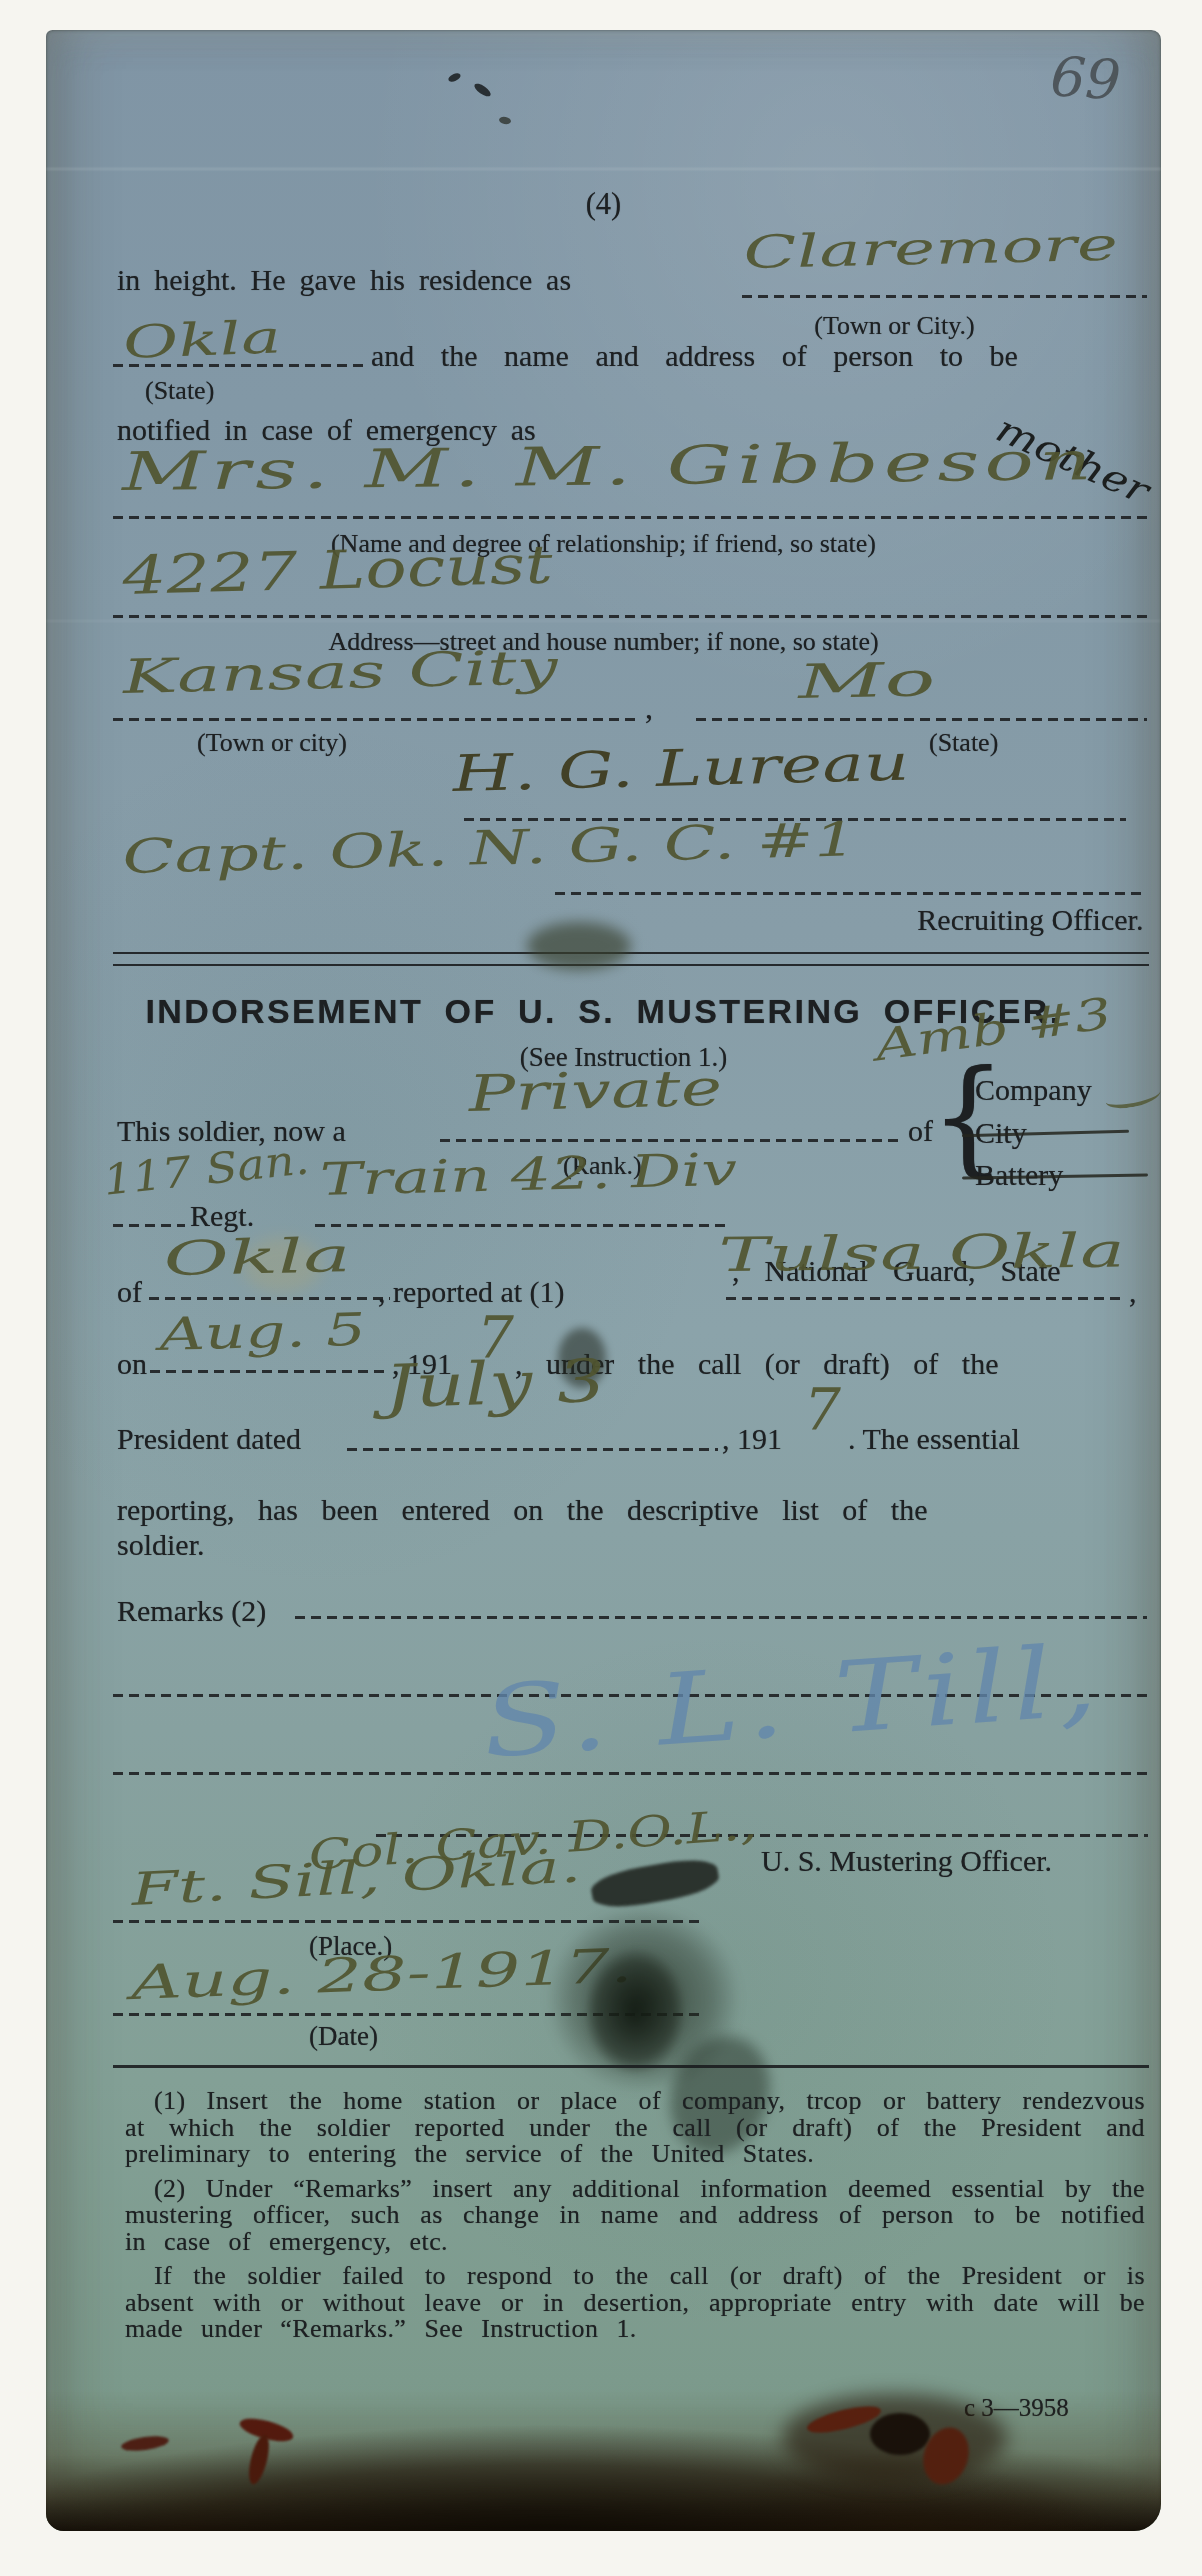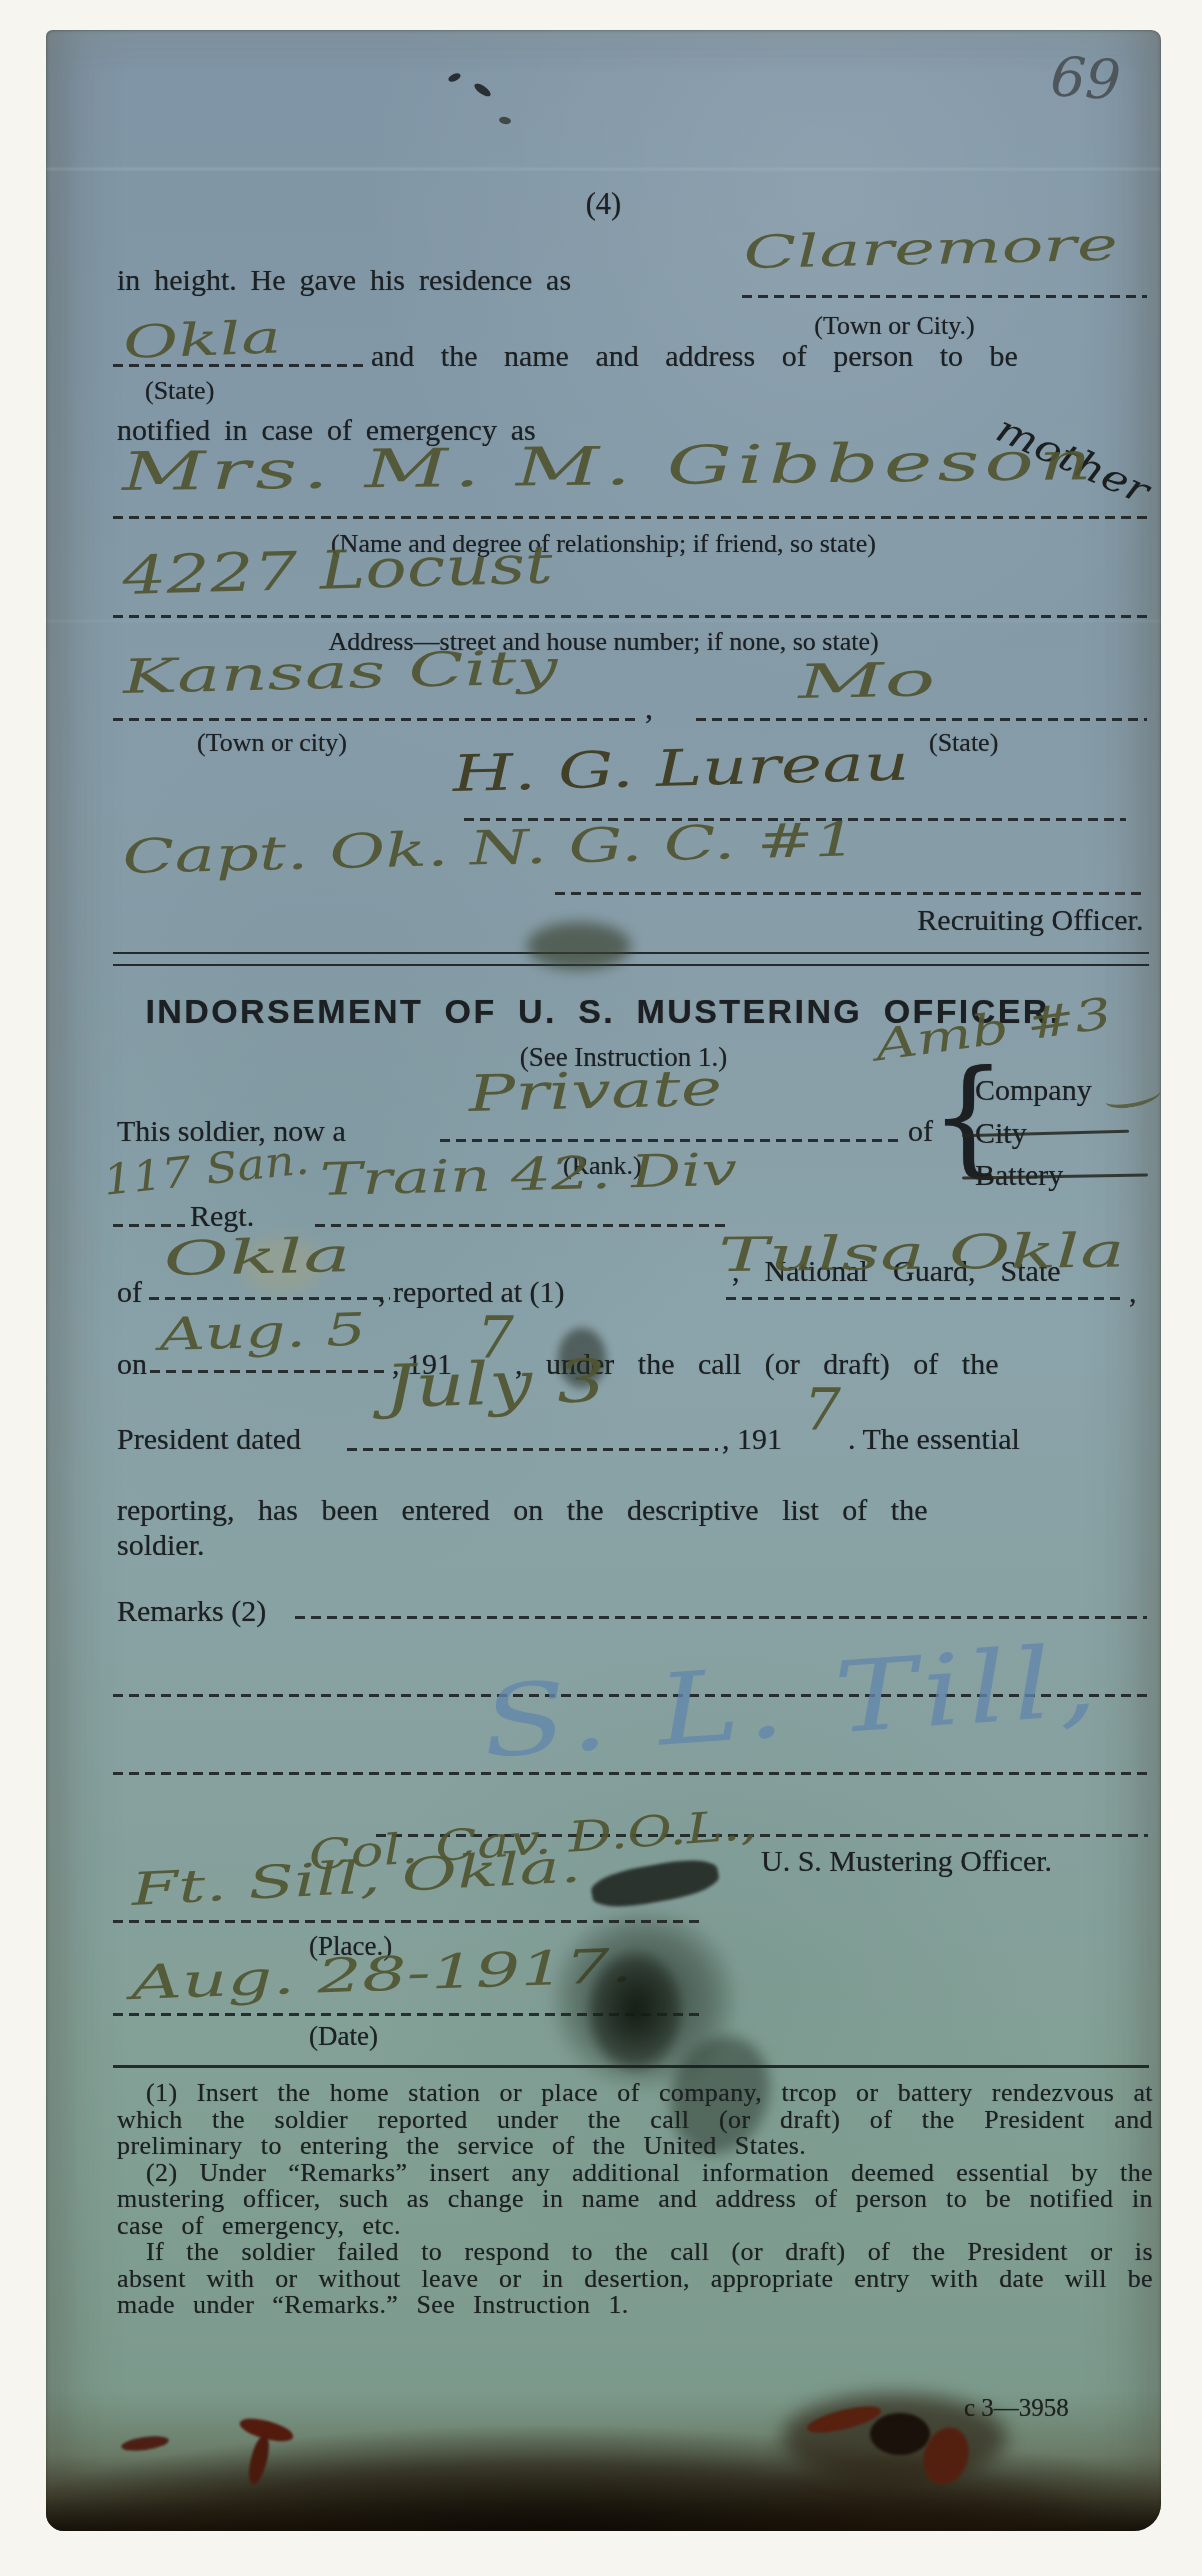--- a/index.html
+++ b/index.html
@@ -31,21 +31,21 @@
         opacity:.88;}
   .rule{position:absolute;height:2.4px;background:#1b1d1f;opacity:.9;}
   .strike{position:absolute;height:3.2px;background:#24261f;opacity:.85;border-radius:1.6px;}
   .blob{position:absolute;border-radius:50%;}
   .center{left:0;width:100%;text-align:center;}
   .heading{font-family:"Liberation Sans",sans-serif;font-weight:700;font-size:34px;
            letter-spacing:2.4px;word-spacing:9.6px;}
   .fnotes{position:absolute;left:71px;top:2050px;width:1036px;color:#1d2022;
           font-size:26px;line-height:26.5px;text-align:justify;word-spacing:11.2px;
           letter-spacing:0.4px;text-shadow:0 0 0.8px rgba(16,18,20,.5);}
-  .fnotes p{margin:0;text-indent:29px;}
+  .fnotes p{margin:8px;text-indent:29px;}
   .crease{position:absolute;left:0;width:100%;height:2.4px;background:rgba(235,240,240,.18);
           filter:blur(0.8px);}
 </style>
 </head>
 <body>
 
 <div class="canvas">
  <div class="paper">
 
   <div class="crease" style="top:138px;"></div>

